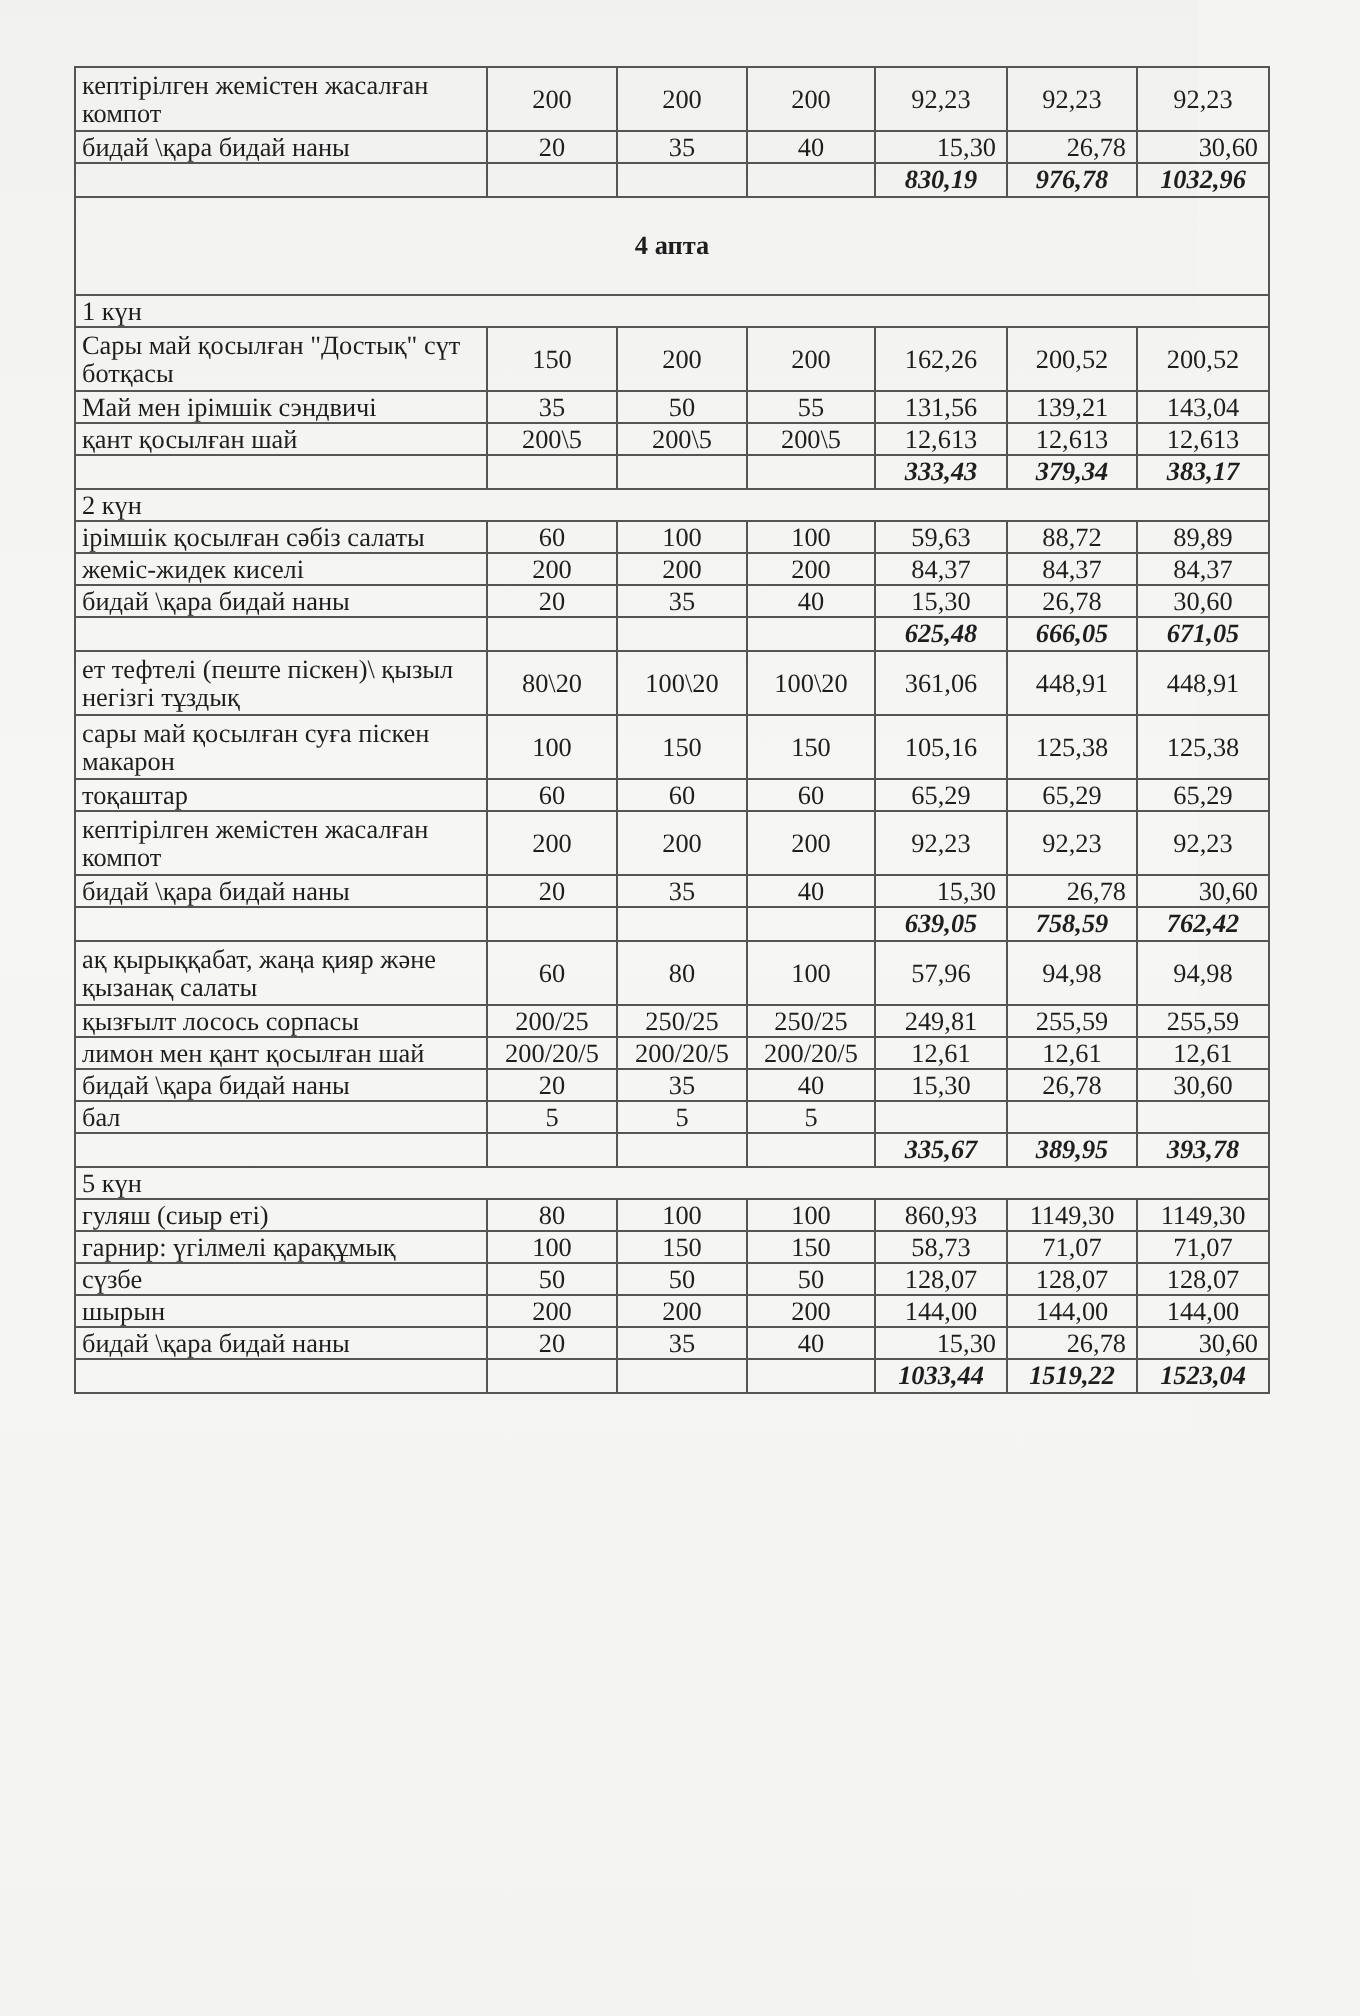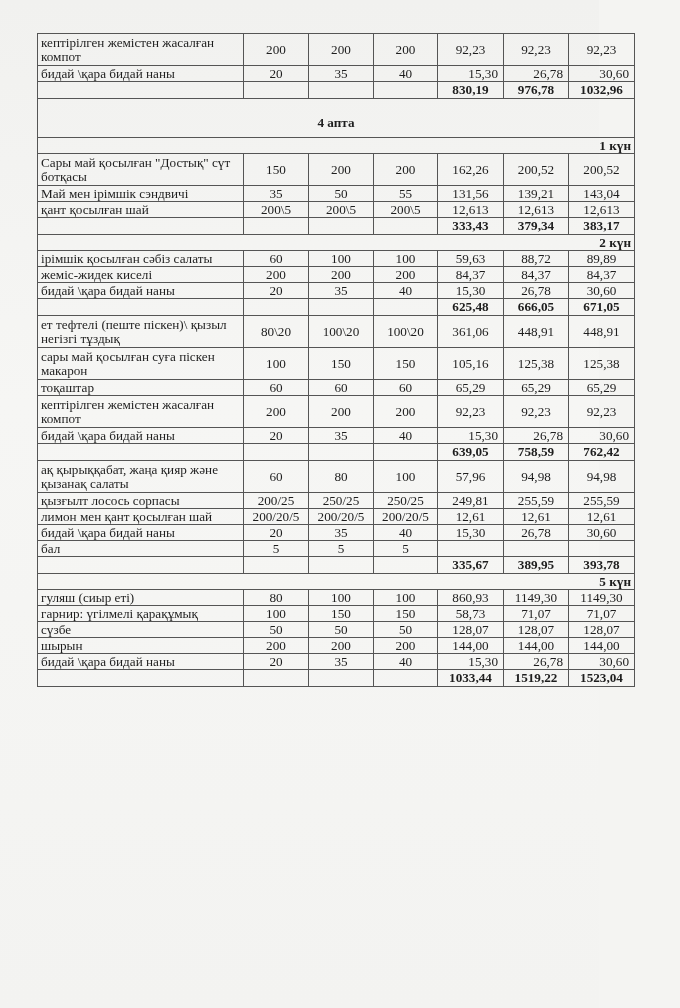--- a/index.html
+++ b/index.html
@@ -25,24 +25,24 @@
     padding: 0 3px;
     line-height: 14px;
     height: 15px;
     vertical-align: middle;
     white-space: nowrap;
   }
   td.name { text-align: left; white-space: normal !important; }
   td.num { text-align: center; }
   td.val { text-align: center; }
   td.val.right { text-align: right; padding-right: 5px; }
-  td.total { font-weight: bold; text-align: center; }
+  td.total { font-weight: bold; text-align: center; font-style: italic; }
   tr.tall td { height: 31px; }
-  tr.week td { height: 31px; vertical-align: bottom; text-align: center; font-weight: bold; padding-bottom: 7px; }
-  tr.day td { text-align: right; font-weight: bold; height: 15px; }
+  tr.week td { height: 31px; vertical-align: bottom; text-align: center; font-weight: bold; padding-bottom: 17px; }
+  tr.day td { text-align: left; font-weight: normal; height: 15px; }
   tr.sum td { height: 16px; }
 </style>
 </head>
 <body>
 
 <div class="page">
   <table class="menu">
     <colgroup>
       <col style="width:206px">
         <col style="width:65px">

